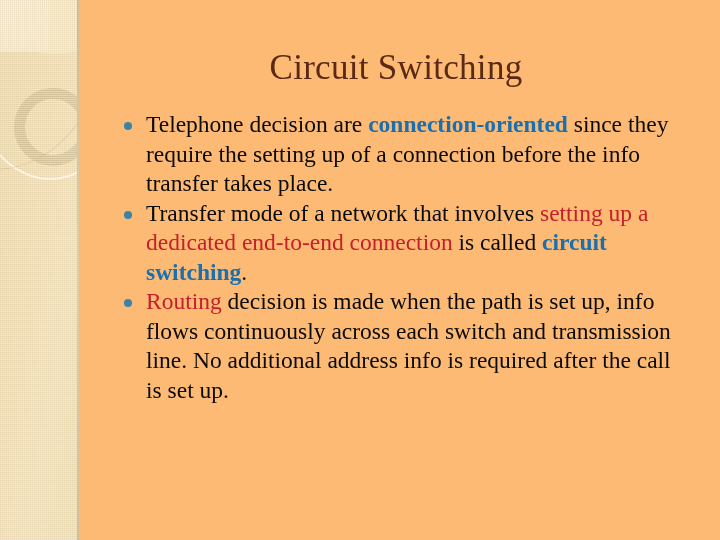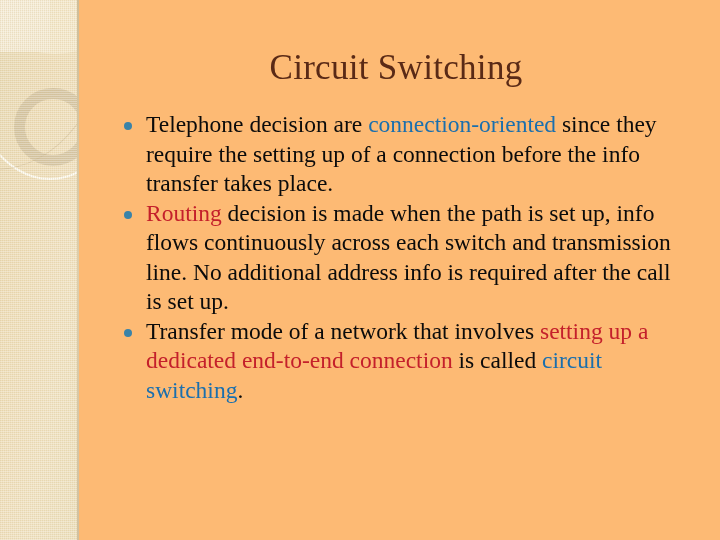--- a/index.html
+++ b/index.html
@@ -145,21 +145,21 @@
   .bullet-text {
     flex: 1 1 auto;
     font-size: 23.5px;
     line-height: 29.5px;
     color: #0b0b0b;
     font-family: "Liberation Serif", "DejaVu Serif", serif;
     text-align: left;
   }
   .em-blue {
     color: #1a6fae;
-    font-weight: normal;
+    font-weight: bold;
   }
   .em-red {
     color: #c4202b;
   }
 </style>
 </head>
 <body>
 
 <div class="slide">
 
@@ -181,24 +181,24 @@
       <div class="bullet-marker">
         <span class="bullet-dot"></span>
       </div>
       <div class="bullet-text"><span>Telephone decision are </span><span class="em-blue">connection-oriented</span><span> since they require the setting up of a connection before the info transfer takes place.</span></div>
     </div>
 
     <div class="bullet-row">
       <div class="bullet-marker">
         <span class="bullet-dot"></span>
       </div>
-      <div class="bullet-text"><span class="em-red">Routing</span><span> decision is made when the path is set up, info flows continuously across each switch and transmission line. No additional address info is required after the call is set up.</span></div>
+      <div class="bullet-text"><span>Transfer mode of a network that involves </span><span class="em-red">setting up a dedicated end-to-end connection</span><span> is called </span><span class="em-blue">circuit switching</span><span>.</span></div>
     </div>
 
     <div class="bullet-row">
       <div class="bullet-marker">
         <span class="bullet-dot"></span>
       </div>
-      <div class="bullet-text"><span>Transfer mode of a network that involves </span><span class="em-red">setting up a dedicated end-to-end connection</span><span> is called </span><span class="em-blue">circuit switching</span><span>.</span></div>
+      <div class="bullet-text"><span class="em-red">Routing</span><span> decision is made when the path is set up, info flows continuously across each switch and transmission line. No additional address info is required after the call is set up.</span></div>
     </div>
 
   </div>
 </div>
 
 </body></html>

